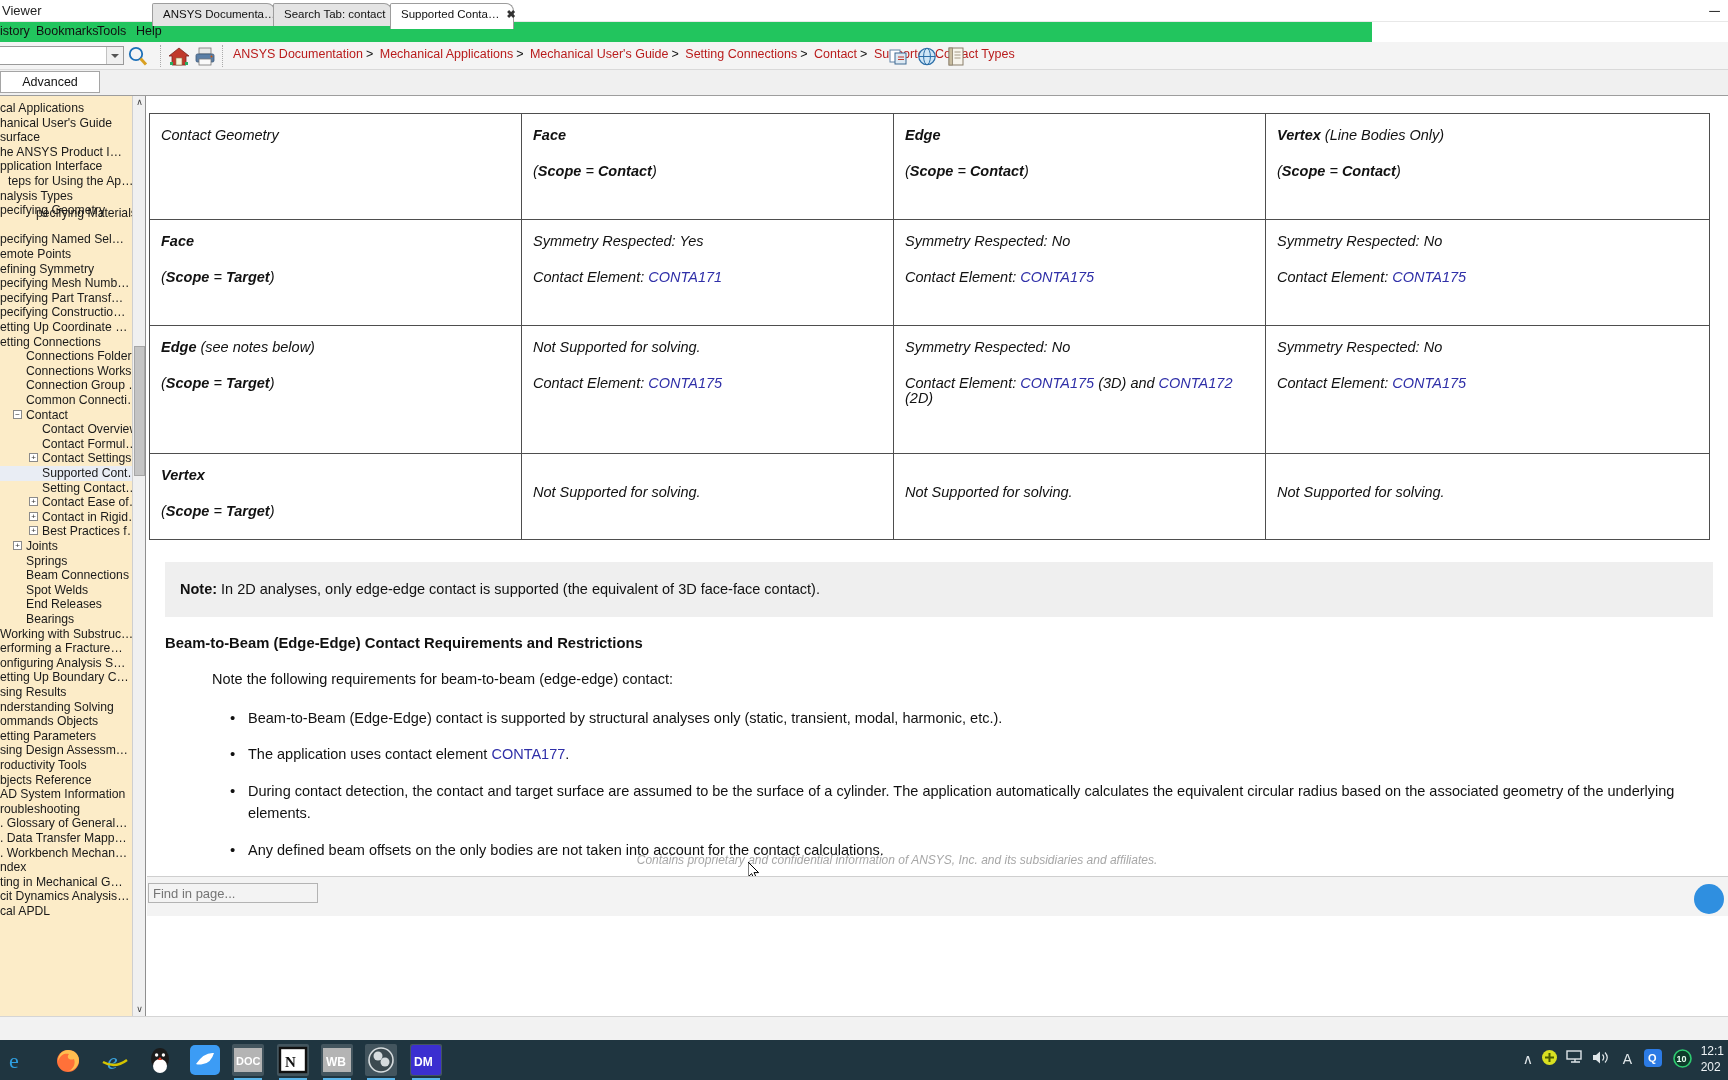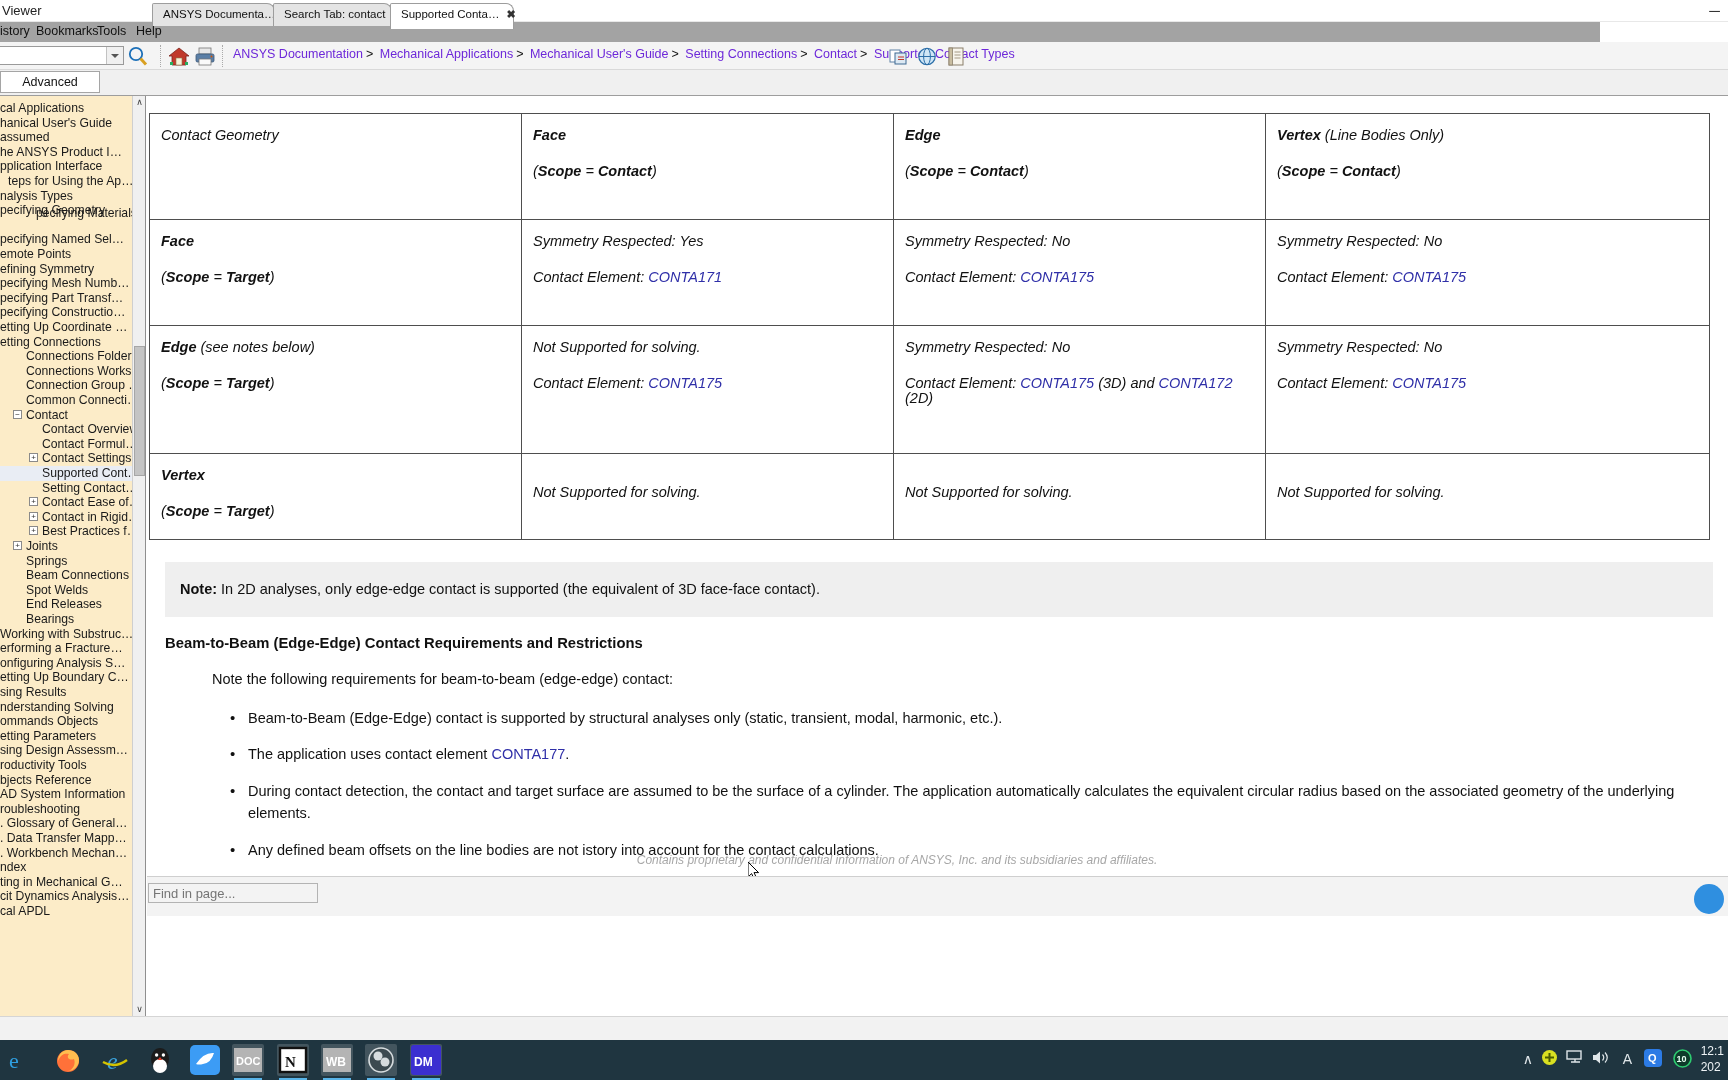--- a/index.html
+++ b/index.html
@@ -21,22 +21,22 @@
     position: absolute; left: 2px; top: 3px;
     font-size: 13px; color: #222;
   }
   #titlebar .wincontrols {
     position: absolute; right: 6px; top: 2px;
     font-size: 15px; color: #333; letter-spacing: 2px;
   }
 
   
   #menubar {
-    position: absolute; left: 0; top: 22px; width: 1600px; height: 20px;
-    background: #a3a3a3;
+    position: absolute; left: 0; top: 22px; width: 1372px; height: 20px;
+    background: #22c55e;
   }
   #menubar .mi {
     position: absolute; top: 2px;
     font-size: 12.5px; color: #111; white-space: nowrap;
   }
 
   
   #toolbar {
     position: absolute; left: 0; top: 42px; width: 1728px; height: 28px;
     background: #f4f4f4;
@@ -58,21 +58,21 @@
   .tb-sep {
     position: absolute; top: 3px; width: 0; height: 22px;
     border-left: 1px dotted #aaa;
   }
   .tb-icon { position: absolute; top: 4px; width: 22px; height: 21px; cursor: pointer; }
 
   #breadcrumb {
     position: absolute; left: 233px; top: 5px; height: 20px;
     font-size: 12.5px; color: #111; white-space: nowrap;
   }
-  #breadcrumb span.crumb { color: #6d28d9; }
+  #breadcrumb span.crumb { color: #b91c1c; }
   #breadcrumb span.sep { color: #111; margin: 0 3px; }
 
   
   #tabstrip {
     position: absolute; left: 0; top: 70px; width: 1728px; height: 26px;
     background: #f0f0f0; border-bottom: 1px solid #9d9d9d;
   }
   #adv-search {
     position: absolute; left: 0; top: 71px; width: 100px; height: 22px;
     background: #fff; border: 1px solid #a5a5a5;
@@ -334,21 +334,21 @@
 
 <div id="treepanel">
   <div id="tree-items">
       <div class="tree-item" style="top: 5px;">
         <span style="position: absolute; left: 0px;">cal Applications</span>
       </div>
       <div class="tree-item" style="top: 19.6px;">
         <span style="position: absolute; left: 0px;">hanical User's Guide</span>
       </div>
       <div class="tree-item" style="top: 34.2px;">
-        <span style="position: absolute; left: 0px;">assumed</span>
+        <span style="position: absolute; left: 0px;">surface</span>
       </div>
       <div class="tree-item" style="top: 48.8px;">
         <span style="position: absolute; left: 0px;">he ANSYS Product I…</span>
       </div>
       <div class="tree-item" style="top: 63.4px;">
         <span style="position: absolute; left: 0px;">pplication Interface</span>
       </div>
       <div class="tree-item" style="top: 78px;">
         <span style="position: absolute; left: 0px; margin-left: 8px;">teps for Using the Ap…</span>
       </div>
@@ -611,21 +611,21 @@
     <li>
       <span>Beam-to-Beam (Edge-Edge) contact is supported by structural analyses only (static, transient, modal, harmonic, etc.).</span>
     </li>
     <li>
       <span>The application uses contact element </span><span class="lnk">CONTA177</span><span>.</span>
     </li>
     <li>
       <span>During contact detection, the contact and target surface are assumed to be the surface of a cylinder. The application automatically calculates the equivalent circular radius based on the associated geometry of the underlying elements.</span>
     </li>
     <li>
-      <span>Any defined beam offsets on the line bodies are not istory into account for the contact calculations.</span>
+      <span>Any defined beam offsets on the only bodies are not taken into account for the contact calculations.</span>
     </li>
   </ul>
 
   <div id="footnote">Contains proprietary and confidential information of ANSYS, Inc. and its subsidiaries and affiliates.</div>
 
   <div id="cursor">
     <svg width="14" height="20" viewBox="0 0 14 20">
       <polygon points="0,0 0,15 3.6,11.6 6.2,17.2 8.6,16 6,10.6 10.6,10.6" fill="#fff" stroke="#000" stroke-width="1"></polygon>
     </svg>
   </div>

